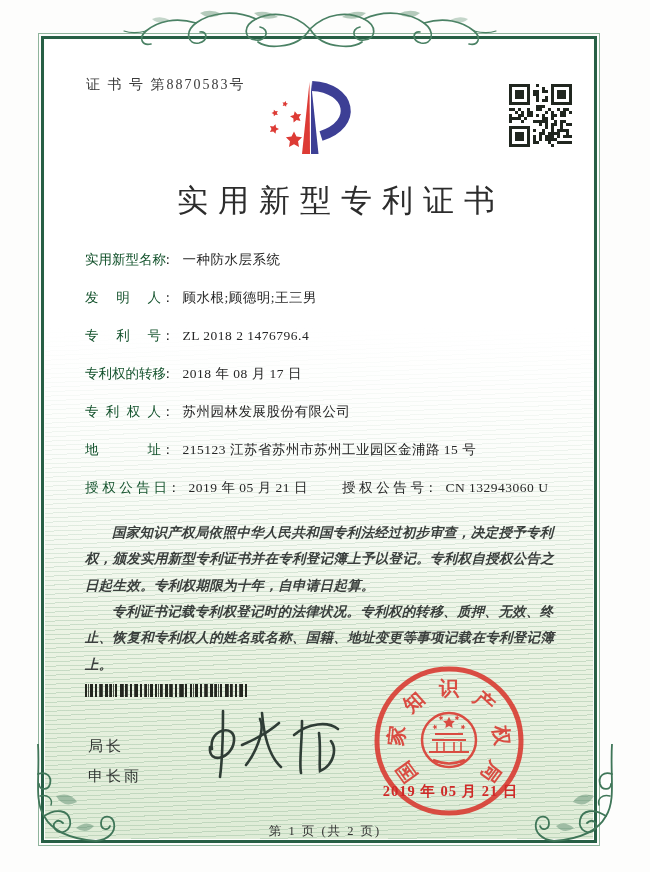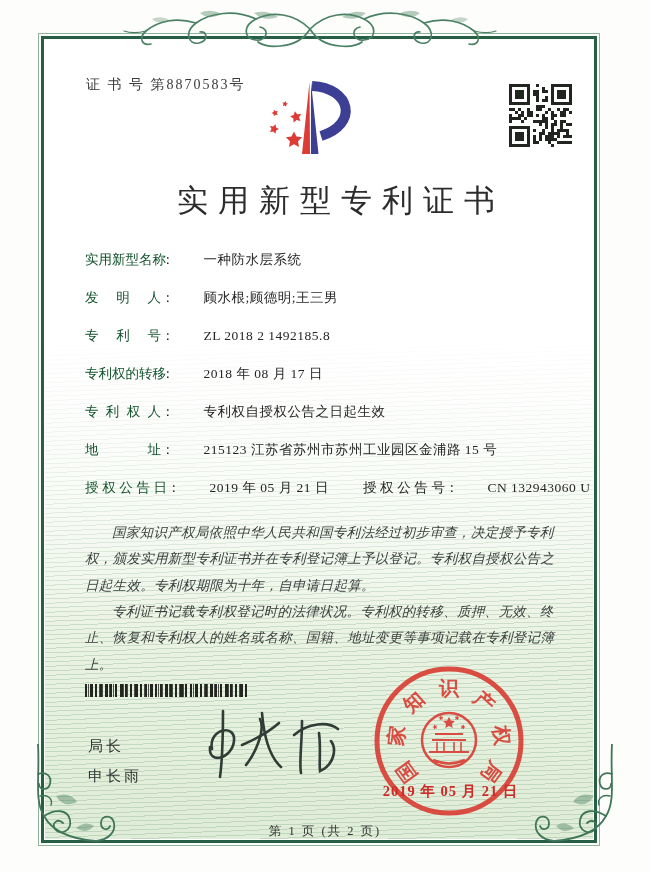--- a/index.html
+++ b/index.html
@@ -32,28 +32,28 @@
     position:absolute; left:0; top:180px; width:100%; text-align:center;
     font-size:31px; letter-spacing:10px; color:#2c2c2c; font-weight:500;margin-left:16px;
   }
   .fields { position:absolute; left:85px; top:251px; width:480px; font-size:13.5px; color:#262626; }
   .frow { height:38px; white-space:nowrap; }
   .flabel {
     display:inline-block; width:76px; text-align:justify; text-align-last:justify;
     vertical-align:top; color:#14532d;
   }
   .fcolon { display:inline-block; margin-right:8px; }
-  .fvalue { letter-spacing:.5px;margin-left:21px; }
+  .fvalue { letter-spacing:.5px; }
   .grant-row .grant2 { margin-left:34px; }
   .grant-row .flabel2 { display:inline-block; width:82px; text-align:justify; text-align-last:justify; }
   .body-text {
     position:absolute; left:85px; top:520px; width:478px;
     font-size:13.5px; line-height:1.95; color:#3a3f3d; font-style:italic; letter-spacing:.3px;
   }
-  .body-text p { text-indent:2em; }
+  .body-text p { text-indent:2em;font-weight:bold; }
   .barcode {
     position:absolute; left:85px; top:684px; width:163px; height:13px;
     background-image:
       repeating-linear-gradient(90deg,#23261f 0 2px,rgba(0,0,0,0) 2px 5px),
       repeating-linear-gradient(90deg,#23261f 0 1px,rgba(0,0,0,0) 1px 7.5px),
       repeating-linear-gradient(90deg,#4a4d45 0 1px,rgba(0,0,0,0) 1px 3.5px);
   }
   .signer { position:absolute; left:88px; top:731px; font-size:15px; line-height:30px; letter-spacing:3px; color:#2f3431; }
   .signature { position:absolute; left:182px; top:703px; }
   .seal { position:absolute; left:371px; top:663px; }
@@ -151,27 +151,27 @@
     <div class="title">实用新型专利证书</div>
 
     <div class="fields">
       <div class="frow">
         <span class="flabel">实用新型名称</span><span class="fcolon">：</span><span class="fvalue">一种防水层系统</span>
       </div>
       <div class="frow">
         <span class="flabel">发明人</span><span class="fcolon">：</span><span class="fvalue">顾水根;顾德明;王三男</span>
       </div>
       <div class="frow">
-        <span class="flabel">专利号</span><span class="fcolon">：</span><span class="fvalue">ZL 2018 2 1492185.8</span>
+        <span class="flabel">专利号</span><span class="fcolon">：</span><span class="fvalue">ZL 2018 2 1476796.4</span>
       </div>
       <div class="frow">
         <span class="flabel">专利权的转移</span><span class="fcolon">：</span><span class="fvalue">2018 年 08 月 17 日</span>
       </div>
       <div class="frow">
-        <span class="flabel">专利权人</span><span class="fcolon">：</span><span class="fvalue">专利权自授权公告之日起生效</span>
+        <span class="flabel">专利权人</span><span class="fcolon">：</span><span class="fvalue">苏州园林发展股份有限公司</span>
       </div>
       <div class="frow">
         <span class="flabel">地址</span><span class="fcolon">：</span><span class="fvalue">215123 江苏省苏州市苏州工业园区金浦路 15 号</span>
       </div>
       <div class="frow grant-row">
         <span class="flabel2 flabel">授权公告日</span><span class="fcolon">：</span><span class="fvalue">2019 年 05 月 21 日</span><span class="grant2"><span class="flabel2">授权公告号</span><span class="fcolon">：</span><span class="fvalue">CN 132943060 U</span></span>
       </div>
     </div>
 
     <div class="body-text">

